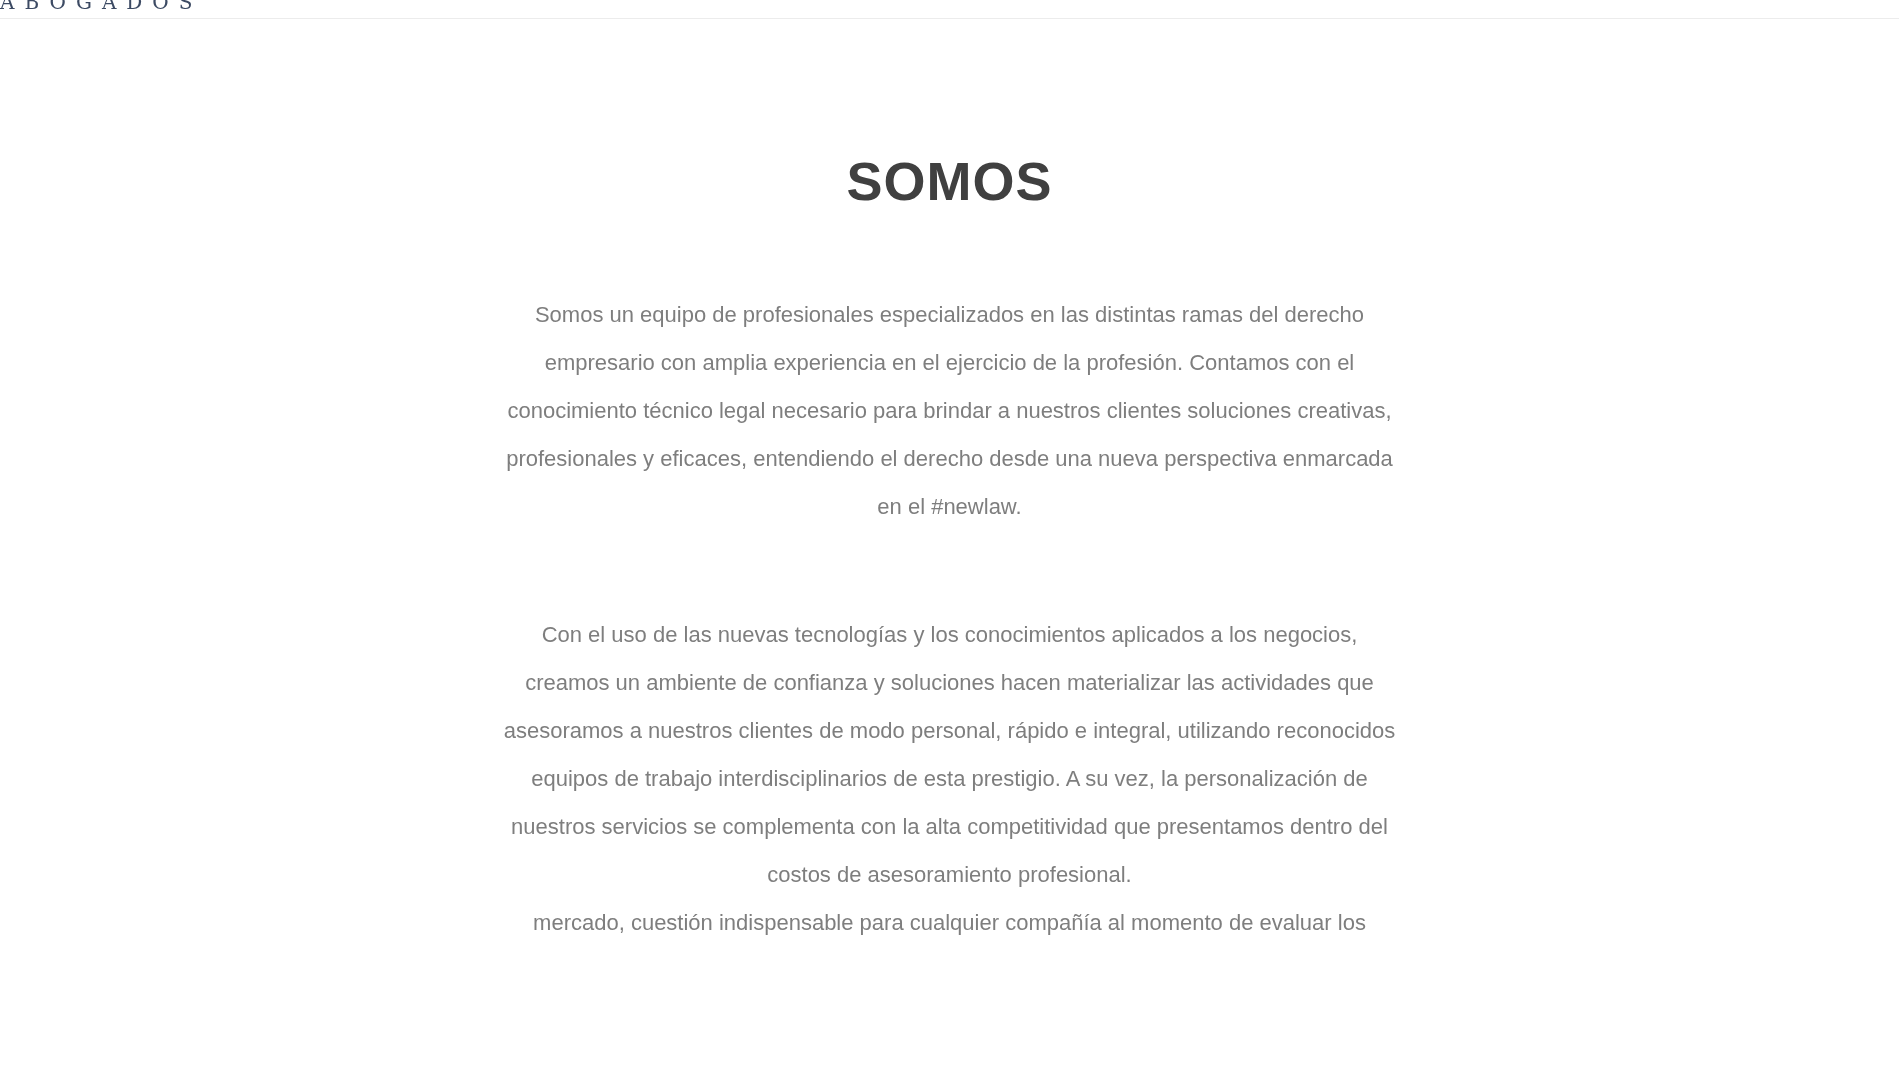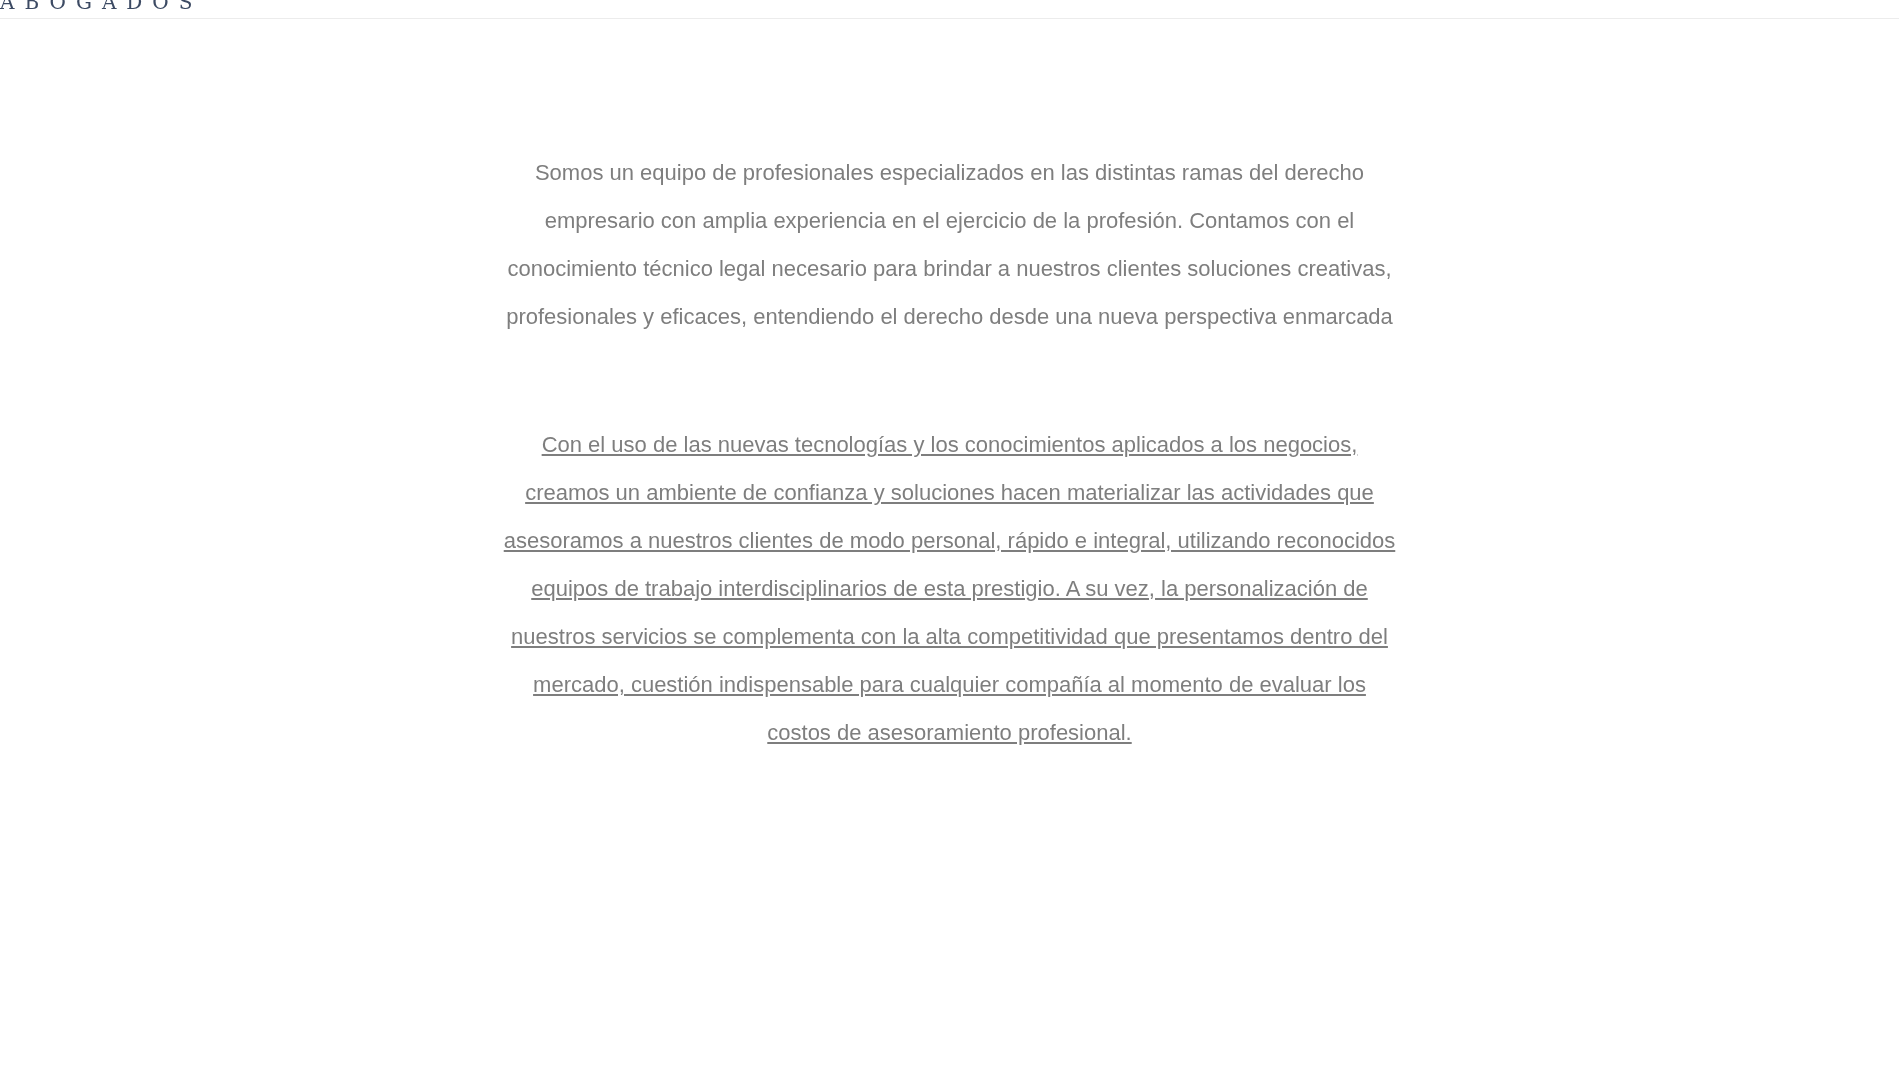--- a/index.html
+++ b/index.html
@@ -55,40 +55,42 @@
     color: var(--title-color);
     margin: 0 0 77px 0;
   }
   .para {
     font-size: 22px;
     line-height: 48px;
     font-weight: 300;
     color: var(--body-color);
     margin: 0 0 80px 0;
   }
-  .para:last-child { margin-bottom: 0; text-decoration: underline; }
+  .para:last-child { margin-bottom: 0; }
 </style>
 </head>
 <body>
 
 <header class="site-header">
   <span class="logo">ABOGADOS</span>
 </header>
 
 <main class="somos-section">
+  <h2 class="section-title">SOMOS</h2>
 
   <div class="para">
       <div>Somos un equipo de profesionales especializados en las distintas ramas del derecho</div>
       <div>empresario con amplia experiencia en el ejercicio de la profesión. Contamos con el</div>
       <div>conocimiento técnico legal necesario para brindar a nuestros clientes soluciones creativas,</div>
       <div>profesionales y eficaces, entendiendo el derecho desde una nueva perspectiva enmarcada</div>
+      <div>en el #newlaw.</div>
     </div>
 
   <div class="para">
       <div>Con el uso de las nuevas tecnologías y los conocimientos aplicados a los negocios,</div>
       <div>creamos un ambiente de confianza y soluciones hacen materializar las actividades que</div>
       <div>asesoramos a nuestros clientes de modo personal, rápido e integral, utilizando reconocidos</div>
       <div>equipos de trabajo interdisciplinarios de esta prestigio. A su vez, la personalización de</div>
       <div>nuestros servicios se complementa con la alta competitividad que presentamos dentro del</div>
+      <div>costos de asesoramiento profesional.</div>
       <div>mercado, cuestión indispensable para cualquier compañía al momento de evaluar los</div>
-      <div>costos de asesoramiento profesional.</div>
     </div>
 </main>
 
 </body></html>

